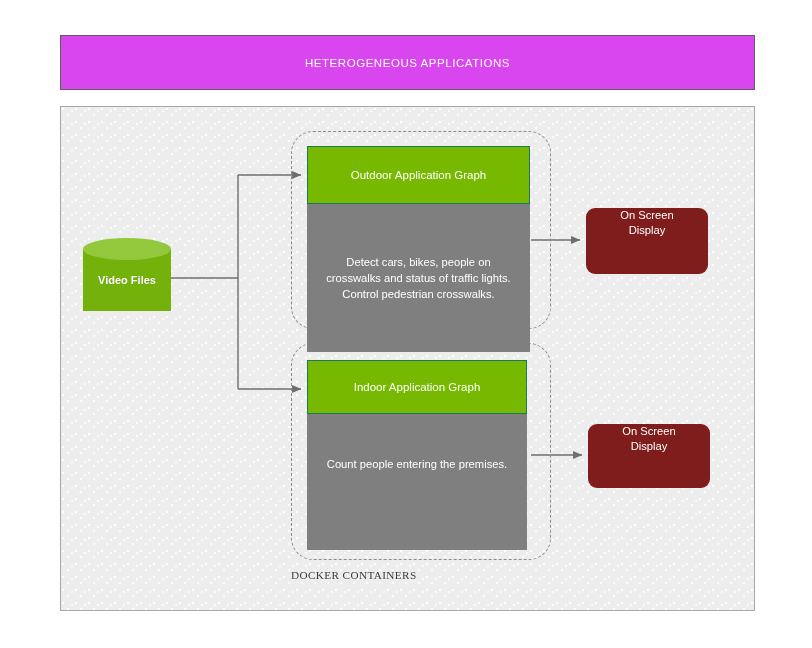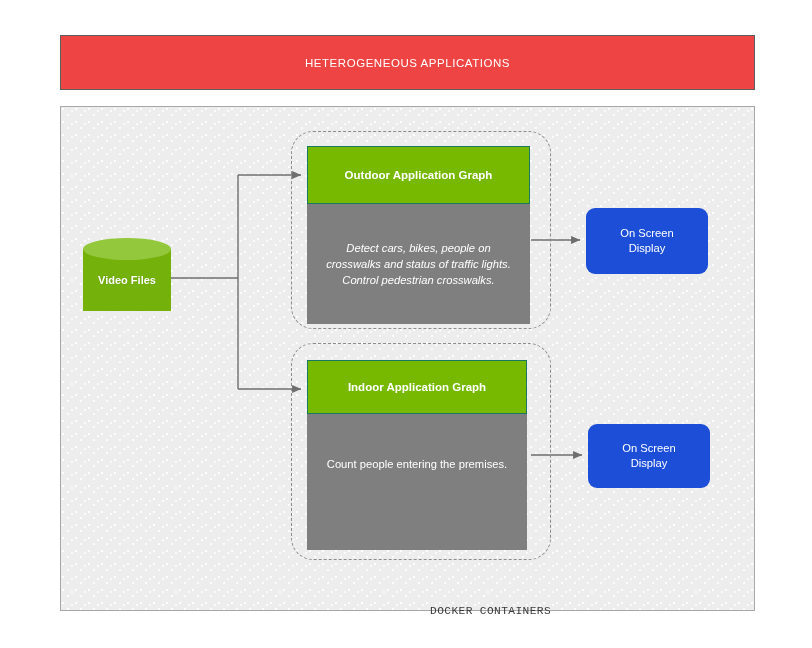--- a/index.html
+++ b/index.html
@@ -24,21 +24,21 @@
     background: #ffffff;
   }
 
   
   .header-bar {
     position: absolute;
     left: 60px;
     top: 35px;
     width: 695px;
     height: 55px;
-    background: #ef4444;
+    background: #d946ef;
     border: 1px solid #5f5f5f;
     box-sizing: border-box;
     display: flex;
     align-items: center;
     justify-content: center;
   }
   .header-bar .header-title {
     color: #ffffff;
     font-size: 11.5px;
     letter-spacing: 0.55px;
@@ -142,21 +142,20 @@
     position: absolute;
     left: 0;
     top: 0;
     box-sizing: border-box;
     width: 100%;
     background: #76b900;
     border: 1.2px solid #19785f;
     display: flex;
     align-items: center;
     justify-content: center;
-    font-weight: bold;
   }
   .app-head-label {
     color: #ffffff;
     font-size: 11.5px;
     font-family: "Liberation Sans", sans-serif;
     white-space: nowrap;
   }
   .app-body {
     position: absolute;
     left: 0;
@@ -172,59 +171,58 @@
     color: #ffffff;
     font-size: 11.2px;
     line-height: 16px;
     text-align: center;
     font-family: "Liberation Sans", sans-serif;
     white-space: pre-line;
   }
 
   #app-outdoor { left: 307px; top: 146px; width: 223px; height: 178px; }
   #app-outdoor .app-head { height: 58px; }
-  #app-outdoor .app-body { top: 58px; height: 120px; font-style: italic; }
+  #app-outdoor .app-body { top: 58px; height: 148px; }
 
   #app-indoor { left: 307px; top: 360px; width: 220px; height: 190px; }
   #app-indoor .app-head { height: 54px; }
   #app-indoor .app-body { top: 54px; height: 136px; align-items: flex-start; padding-top: 42px;}
 
   
   .osd-box {
     position: absolute;
     box-sizing: border-box;
-    background: #1d4ed8;
+    background: #7f1d1d;
     border-radius: 9px;
     display: flex;
-    align-items: center;
+    align-items: flex-start;
     justify-content: center;
     text-align: center;
   }
   .osd-label {
     color: #ffffff;
     font-size: 11.2px;
     line-height: 15px;
     font-family: "Liberation Sans", sans-serif;
     white-space: pre-line;
   }
   #osd-outdoor { left: 586px; top: 208px; width: 122px; height: 66px; }
   #osd-indoor  { left: 588px; top: 424px; width: 122px; height: 64px; }
 
   
   .docker-caption {
     position: absolute;
     left: 291px;
     top: 569px;
     width: 260px;
-    text-align: right;
+    text-align: left;
     color: #3a3a3a;
     font-size: 11.2px;
     letter-spacing: 0.4px;
-    font-family: Liberation Mono, monospace;
-    margin-top: 36px;
+    font-family: Liberation Serif, serif;
   }
 
   
   #connectors {
     position: absolute;
     left: 0;
     top: 0;
     width: 812px;
     height: 648px;
     pointer-events: none;

